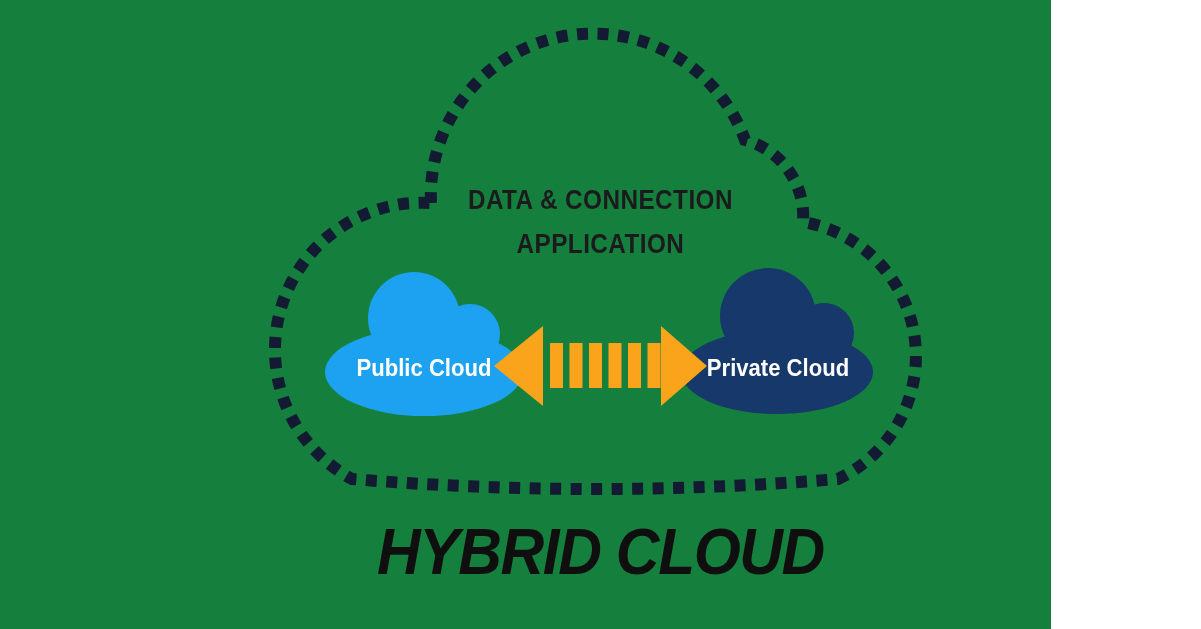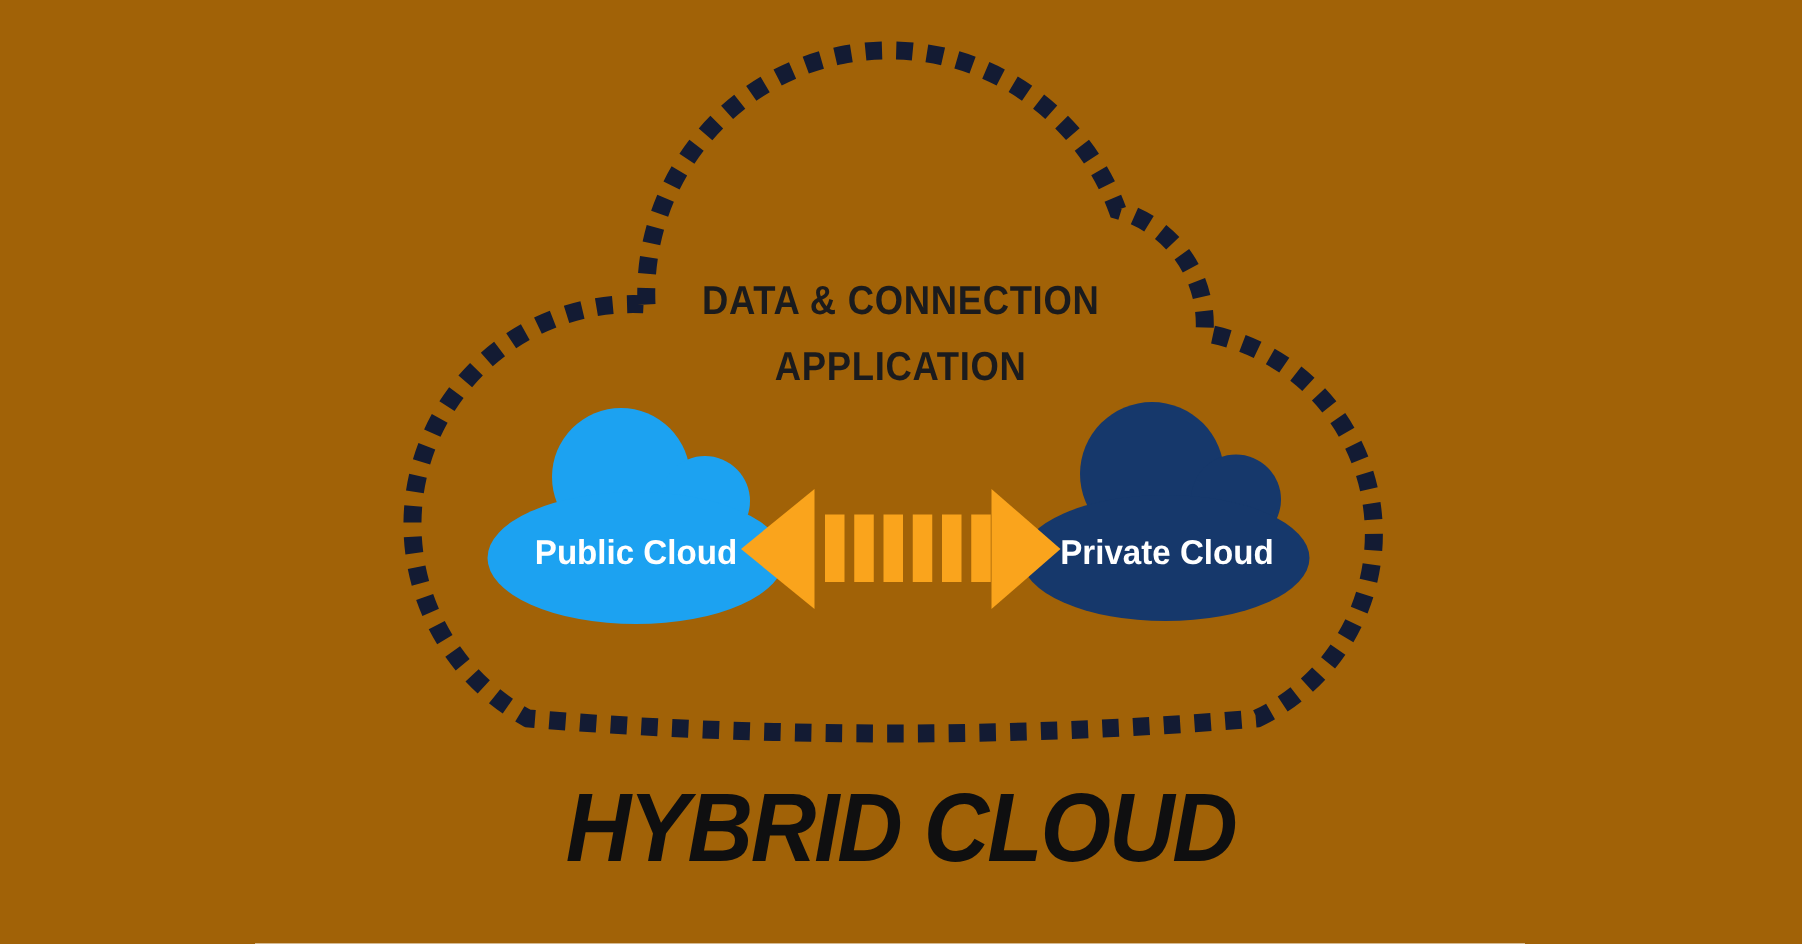--- a/index.html
+++ b/index.html
@@ -3,23 +3,23 @@
 <meta charset="utf-8">
 <style>
   html, body {
     margin: 0;
     padding: 0;
     background: #ffffff;
     font-family: "Liberation Sans", sans-serif;
   }
   .canvas {
     position: relative;
-    width: 1201px;
+    width: 1051px;
     height: 629px;
-    background: #a16207;
+    background: #15803d;
     overflow: hidden;
   }
   .diagram-svg {
     position: absolute;
     left: 0;
     top: 0;
   }
   .txt {
     position: absolute;
     white-space: nowrap;

